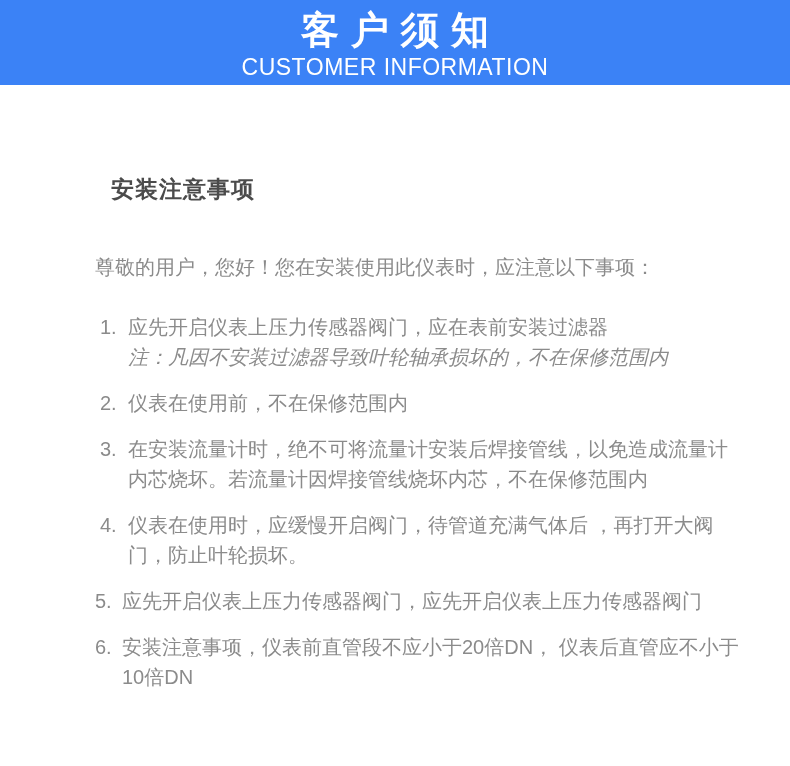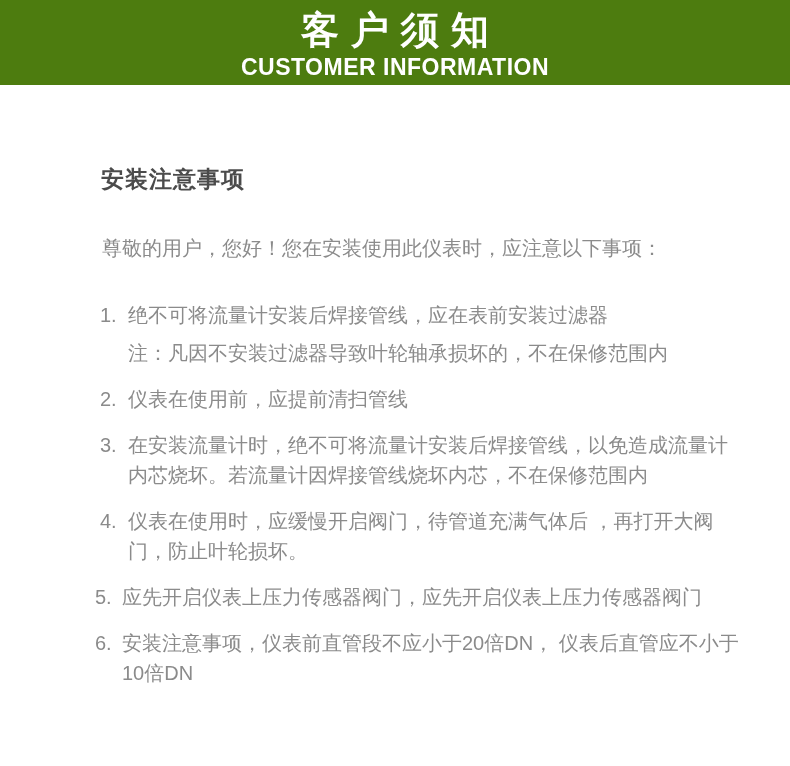--- a/index.html
+++ b/index.html
@@ -12,62 +12,62 @@
     position: relative;
     width: 790px;
     height: 766px;
     background: #ffffff;
     overflow: hidden;
   }
   
   .banner {
     width: 100%;
     height: 85px;
-    background: #4d7c0f;
+    background: #3b82f6;
     color: #ffffff;
     text-align: center;
     display: flex;
     flex-direction: column;
     align-items: center;
     justify-content: center;
     box-sizing: border-box;
     padding-top: 2px;
   }
   .banner-title {
     font-size: 38px;
     font-weight: bold;
     letter-spacing: 12px;
     margin-right: -12px; 
     line-height: 46px;
     white-space: nowrap;
   }
   .banner-subtitle {
     font-size: 23px;
-    font-weight: bold;
+    font-weight: normal;
     letter-spacing: 0.5px;
     line-height: 28px;
     white-space: nowrap;
   }
   
   .content {
     box-sizing: border-box;
     padding: 0 48px 0 95px;
     color: #8b8b8b;
     font-size: 20px;
   }
   .section-heading {
-    margin: 6px;
+    margin: 16px;
     padding-top: 73px;
     font-size: 23px;
     font-weight: bold;
     color: #4b4b4b;
     letter-spacing: 1px;
   }
   .intro {
-    margin: 7px;
+    margin: 0;
     padding-top: 31px;
     line-height: 30px;
     color: #8b8b8b;
   }
   .notice-list {
     margin: 0;
     padding: 14px 0 0 0;
     list-style: none;
   }
   .notice-item {
@@ -88,23 +88,23 @@
   .notice-item:nth-child(6) .item-num {
     width: 27px;
     padding-left: 0;
   }
   .item-body { flex: 1; }
   .item-text {
     line-height: 30px;
     color: #8b8b8b;
   }
   .item-note {
-    margin-top: 8px;
     line-height: 30px;
     color: #8b8b8b;
+    font-style: italic;
   }
 </style>
 </head>
 <body>
 
 <div class="page">
 
   <header class="banner">
     <div class="banner-title">客户须知</div>
     <div class="banner-subtitle">CUSTOMER INFORMATION</div>
@@ -114,29 +114,29 @@
 
     <h2 class="section-heading">安装注意事项</h2>
 
     <p class="intro">尊敬的用户，您好！您在安装使用此仪表时，应注意以下事项：</p>
 
     <ol class="notice-list">
 
       <li class="notice-item">
         <span class="item-num">1.</span>
         <div class="item-body">
-          <div class="item-text">绝不可将流量计安装后焊接管线，应在表前安装过滤器</div>
+          <div class="item-text">应先开启仪表上压力传感器阀门，应在表前安装过滤器</div>
           <div class="item-note">注：凡因不安装过滤器导致叶轮轴承损坏的，不在保修范围内</div>
         </div>
       </li>
 
       <li class="notice-item">
         <span class="item-num">2.</span>
         <div class="item-body">
-          <div class="item-text">仪表在使用前，应提前清扫管线</div>
+          <div class="item-text">仪表在使用前，不在保修范围内</div>
         </div>
       </li>
 
       <li class="notice-item">
         <span class="item-num">3.</span>
         <div class="item-body">
           <div class="item-text">在安装流量计时，绝不可将流量计安装后焊接管线，以免造成流量计内芯烧坏。若流量计因焊接管线烧坏内芯，不在保修范围内</div>
         </div>
       </li>
 

